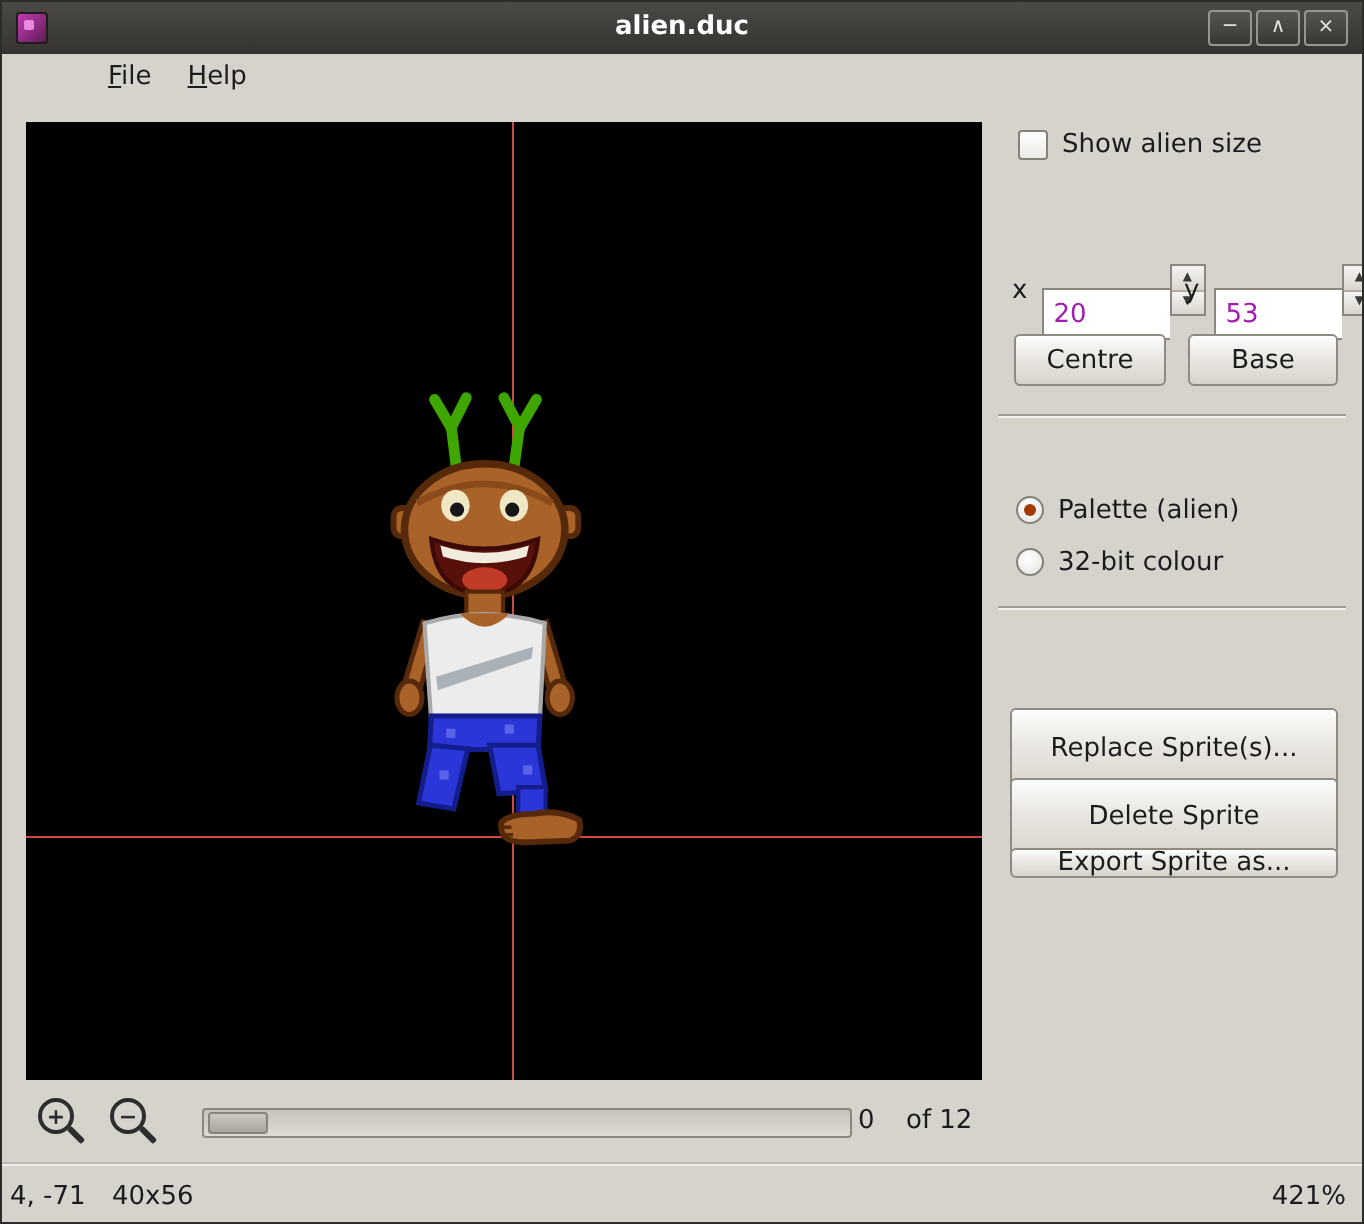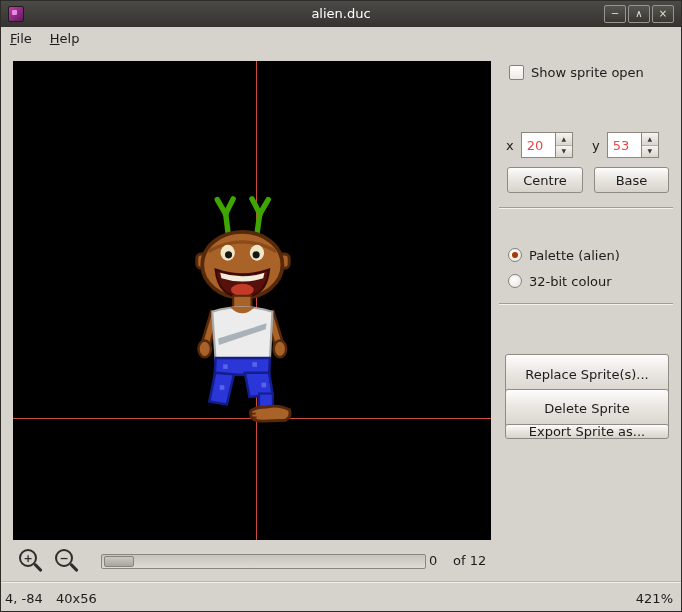--- a/index.html
+++ b/index.html
@@ -5,33 +5,33 @@
   * { margin:0; padding:0; box-sizing:border-box; }
   html,body { width:682px; height:612px; }
   body { font-family:"DejaVu Sans", sans-serif; font-size:13px; color:#1c1c1c; background:#d6d2cc; }
 
   .window { position:relative; width:682px; height:612px; background:#d6d2cc; overflow:hidden; border:1px solid #2e2c28; }
 
   
   .titlebar { position:absolute; left:0; top:0; width:100%; height:26px;
               background:linear-gradient(#4c4a46,#353330); }
   .titlebar .title { position:absolute; left:0; right:0; top:5px; text-align:center;
-                     color:#ffffff; font-weight:normal; font-size:13px; }
+                     color:#ffffff; font-weight:bold; font-size:13px; }
   .app-icon { position:absolute; left:7px; top:5px; width:16px; height:16px;
               border:1px solid #1e1d1b; border-radius:2px;
               background:linear-gradient(135deg,#c23ab2 0%, #8c2a80 55%, #5e1c56 100%); }
   .app-icon::after { content:""; position:absolute; left:3px; top:3px; width:5px; height:5px;
                      background:#e88ade; border-radius:1px; }
   .win-controls { position:absolute; right:7px; top:4px; display:flex; gap:2px; }
   .win-btn { width:22px; height:18px; border:1px solid #98958f; border-radius:2px;
              background:linear-gradient(#57554f,#393731); color:#e4e2dd;
              display:flex; align-items:center; justify-content:center; font-size:10px; line-height:1; }
 
   
-  .menubar { position:absolute; left:0; top:26px; width:100%; height:24px; display:flex; align-items:stretch; }
+  .menubar { position:absolute; left:0; top:26px; width:100%; height:24px; display:flex; align-items:stretch;padding-left:44px; }
   .menu-item { padding:4px 9px 0 9px; font-size:13px; }
   .accel { text-decoration:underline; }
 
   
   .canvas { position:absolute; left:12px; top:60px; width:478px; height:479px; background:#000; overflow:hidden; }
   .cross-v { position:absolute; left:243px; top:0; width:1px; height:100%; background:#cf4a3e; }
   .cross-h { position:absolute; left:0; top:357px; width:100%; height:1px; background:#cf4a3e; }
   .sprite-wrap { position:absolute; left:146px; top:132px; width:170px; height:234px; }
 
   
@@ -41,22 +41,22 @@
               background:linear-gradient(#ffffff,#eceae5); flex:0 0 auto; }
   .radio { position:relative; width:14px; height:14px; border-radius:50%; border:1px solid #84817a;
            background:radial-gradient(circle at 40% 35%, #ffffff, #e6e3dd); flex:0 0 auto; }
   .radio.checked::after { content:""; position:absolute; left:3px; top:3px; width:6px; height:6px;
                           border-radius:50%; background:#a33a00; }
 
   .centered-label { position:absolute; left:500px; width:172px; text-align:center; font-size:13px; }
 
   .spinrow { position:absolute; display:flex; align-items:center; gap:7px; height:26px; }
   .spin { display:flex; height:26px; }
-  .spin-input { width:34px; height:26px; border:1px solid #8b877e; border-right:none; background:#fff;
-                font-family:"DejaVu Sans",sans-serif; font-size:13px; padding:0 5px; color:#ef4444; }
+  .spin-input { width:64px; height:26px; border:1px solid #8b877e; border-right:none; background:#fff;
+                font-family:"DejaVu Sans",sans-serif; font-size:13px; padding:0 5px; color:#a21caf;margin-top:12px; }
   .spin-btns { display:flex; flex-direction:column; width:18px; height:26px; border:1px solid #8b877e; }
   .spin-btn { flex:1; display:flex; align-items:center; justify-content:center;
               background:linear-gradient(#f6f4f1,#d9d5ce); color:#3a3a3a; font-size:6px; line-height:1; }
   .spin-btn + .spin-btn { border-top:1px solid #b3afa8; }
 
   .btn { position:absolute; border:1px solid #8f8b84; border-radius:3px;
          background:linear-gradient(#fdfdfc,#eae7e2 45%,#d7d3cc);
          box-shadow:inset 0 1px 0 rgba(255,255,255,.7);
          display:flex; align-items:center; justify-content:center;
          font-size:13px; color:#1c1c1c; }
@@ -167,21 +167,21 @@
         </g>
 
         <path d="M21.6 52.2 Q21.2 54.6 24.4 54.6 L29.8 54.4 Q31.4 53.8 30.9 51.9 Q28.4 50.6 25.4 51.2 Q22.6 51.2 21.6 52.2 Z" fill="#a96228" stroke="#56290a" stroke-width="0.7"></path>
         <path d="M21.8 52.8 L22.8 52.8 M22 53.7 L23 53.7" stroke="#56290a" stroke-width="0.4"></path>
       </svg>
     </div>
   </div>
 
   <div class="row" style="left:508px;top:63px">
     <span class="checkbox"></span>
-    <span class="lbl">Show sprite open</span>
+    <span class="lbl">Show alien size</span>
   </div>
 
 
   <div class="spinrow" style="left:505px;top:131px">
     <span class="lbl">x</span>
     <div class="spin">
       <input class="spin-input" value="20" style="">
       <div class="spin-btns">
         <div class="spin-btn">
             <span>▲</span>
@@ -240,17 +240,17 @@
   </div>
 
   <div class="slider">
     <div class="slider-handle"></div>
   </div>
 
   <span class="frame-text" style="left:428px">0</span>
   <span class="frame-text" style="left:452px">of 12</span>
 
   <div class="status-sep"></div>
-  <span class="status-text" style="left:4px">4, -84</span>
+  <span class="status-text" style="left:4px">4, -71</span>
   <span class="status-text" style="left:55px">40x56</span>
   <span class="status-text" style="right:8px">421%</span>
 
 </div>
 
 </body></html>

